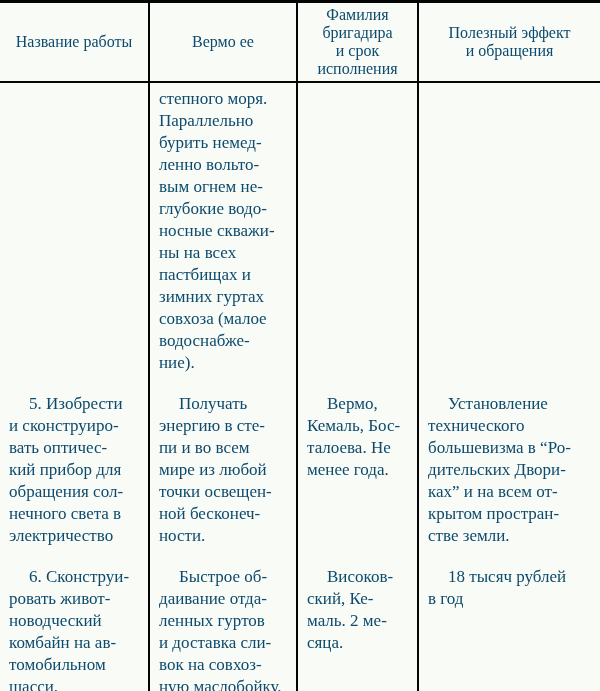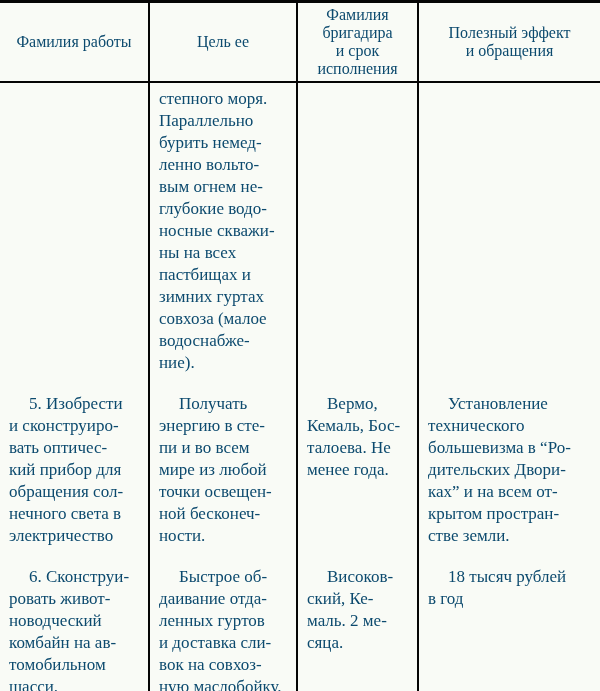--- a/index.html
+++ b/index.html
@@ -63,22 +63,22 @@
 <div class="page">
   <table class="doc-table">
     <colgroup>
       <col style="width:149px">
       <col style="width:148px">
       <col style="width:121px">
       <col style="width:182px">
     </colgroup>
     <thead>
       <tr>
-        <th>Фамилия работы</th>
-        <th>Цель ее</th>
+        <th>Название работы</th>
+        <th>Вермо ее</th>
         <th>Фамилия
 бригадира
 и срок
 исполнения</th>
         <th>Полезный эффект
 и обращения</th>
       </tr>
     </thead>
     <tbody>
       <tr class="row-continuation">

